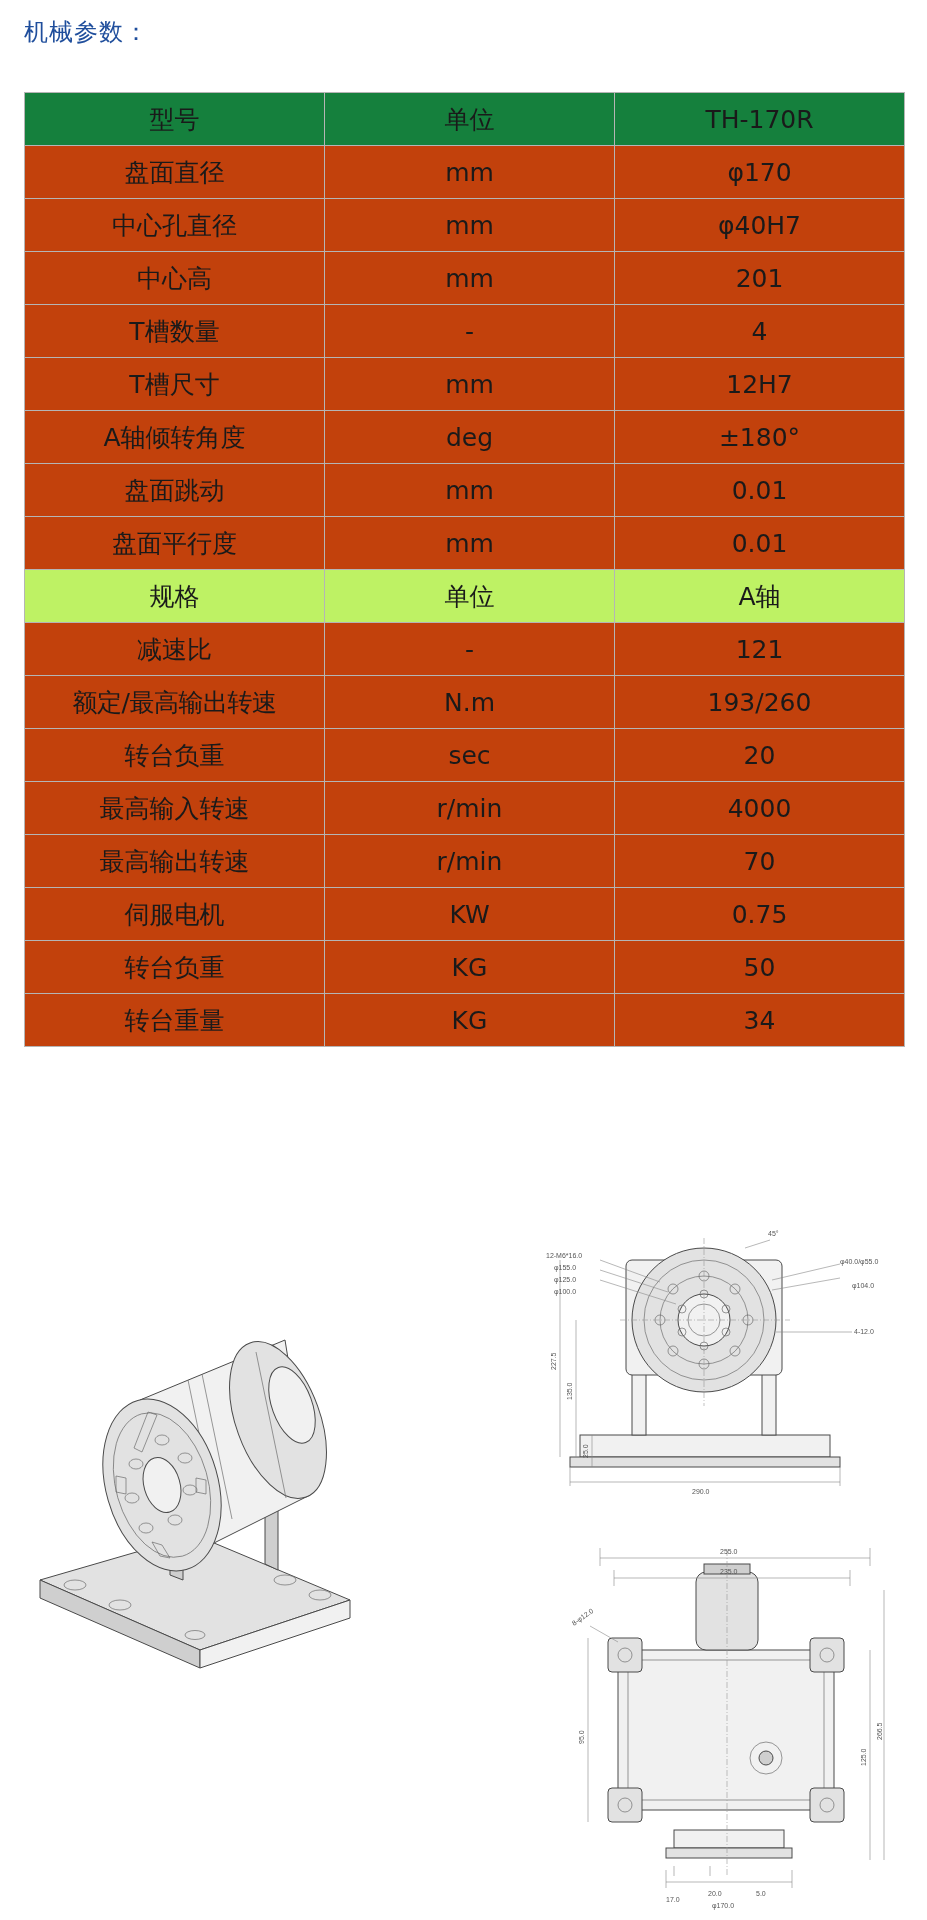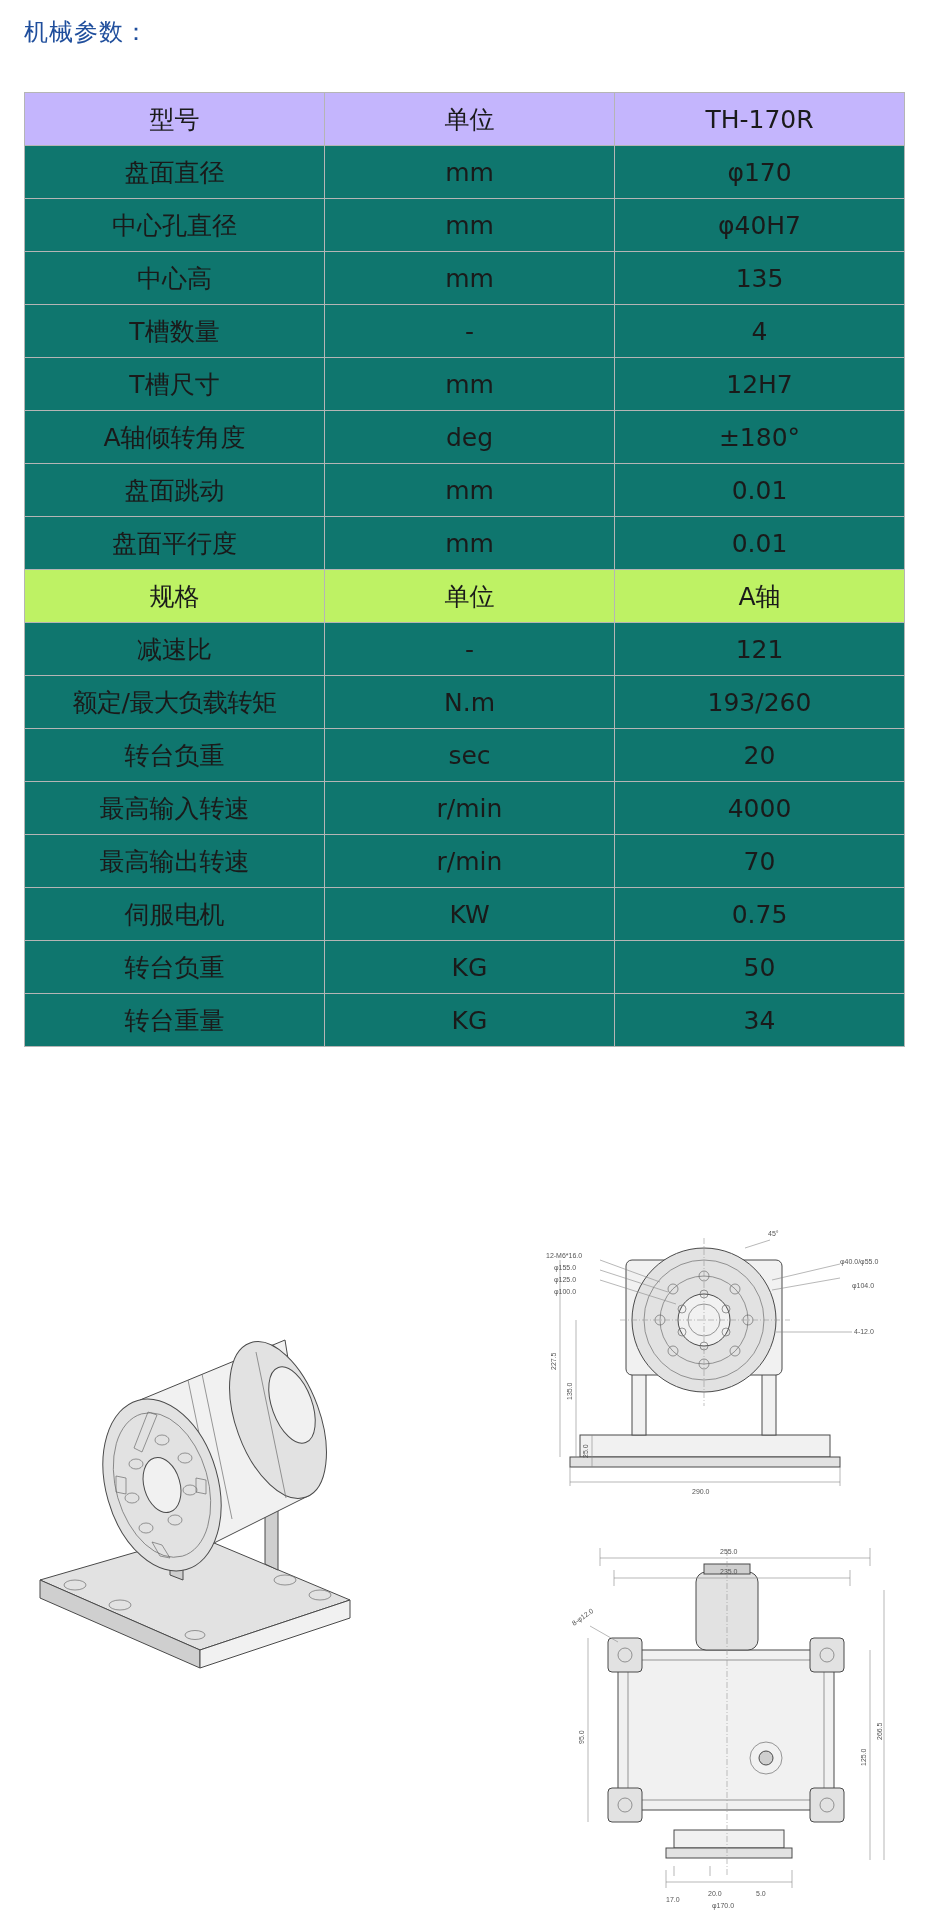--- a/index.html
+++ b/index.html
@@ -50,25 +50,25 @@
     color: #1a1a1a;
     padding: 0 4px;
     box-sizing: border-box;
     white-space: nowrap;
     overflow: hidden;
   }
   .col-a { width: 300px; }
   .col-b { width: 290px; }
   .col-c { width: 290px; }
   .row-header td {
-    background: #c4b5fd;
+    background: #15803d;
     font-weight: normal;
   }
   .row-normal td {
-    background: #0f766e;
+    background: #c2410c;
   }
   .row-sub td {
     background: #bef264;
   }
   .tight { font-size: 23px; letter-spacing: -0.5px; }
 
   
   .drawings {
     position: absolute;
     left: 0;
@@ -145,21 +145,21 @@
         <td>φ170</td>
       </tr>
       <tr class="row-normal">
         <td>中心孔直径</td>
         <td>mm</td>
         <td>φ40H7</td>
       </tr>
       <tr class="row-normal">
         <td>中心高</td>
         <td>mm</td>
-        <td>135</td>
+        <td>201</td>
       </tr>
       <tr class="row-normal">
         <td>T槽数量</td>
         <td>-</td>
         <td>4</td>
       </tr>
       <tr class="row-normal">
         <td>T槽尺寸</td>
         <td>mm</td>
         <td>12H7</td>
@@ -185,21 +185,21 @@
         <td>单位</td>
         <td>A轴</td>
       </tr>
 
       <tr class="row-normal">
         <td>减速比</td>
         <td>-</td>
         <td>121</td>
       </tr>
       <tr class="row-normal">
-        <td class="tight">额定/最大负载转矩</td>
+        <td class="tight">额定/最高输出转速</td>
         <td>N.m</td>
         <td>193/260</td>
       </tr>
       <tr class="row-normal">
         <td>转台负重</td>
         <td>sec</td>
         <td>20</td>
       </tr>
       <tr class="row-normal">
         <td>最高输入转速</td>

